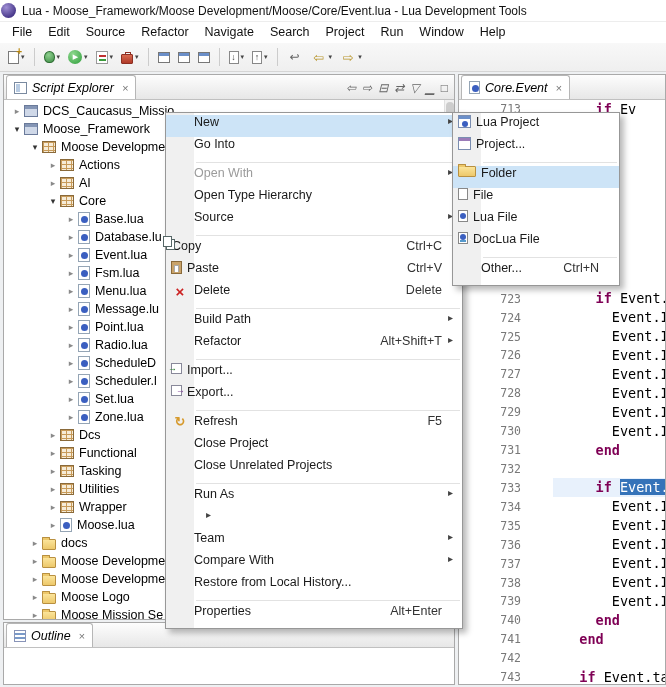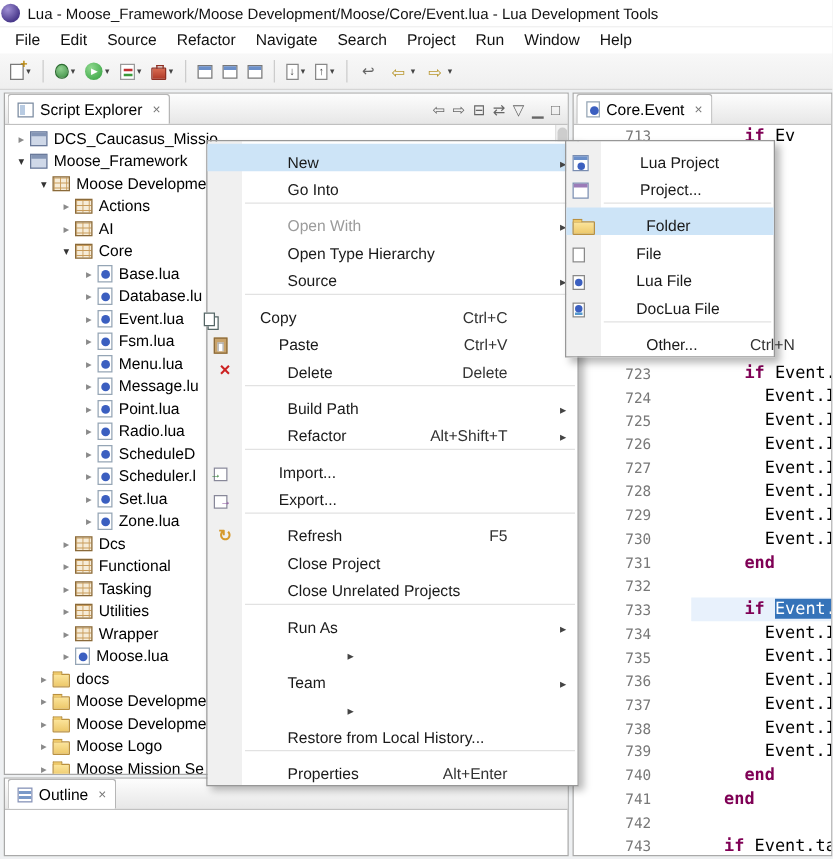--- a/index.html
+++ b/index.html
@@ -31,21 +31,21 @@
   .ic-next-annotation::after{content:"↓";font-size:9px;color:#444;}
   .ic-previous-annotation::after{content:"↑";font-size:9px;color:#444;}
   .glyph-ic{font-size:13px;color:#b8962e;}
   .glyph-plain{font-size:12px;color:#666;}
   
   .main{position:relative;height:615px;background:#eef0f2;}
   .left-panel{position:absolute;left:3px;top:2px;width:452px;height:611px;display:flex;flex-direction:column;}
   .view{border:1px solid #a9a9a9;background:#fff;display:flex;flex-direction:column;min-height:0;}
   .explorer-view{flex:1;}
   .outline-view{height:63px;margin-top:2px;}
-  .view-header{height:25px;flex:none;background:linear-gradient(#fdfdfd,#e7e7e7);border-bottom:1px solid #c0c0c0;display:flex;align-items:flex-end;padding-left:2px;}
+  .view-header{height:25px;flex:none;background:linear-gradient(#fdfdfd,#e7e7e7);border-bottom:1px solid #c0c0c0;display:flex;align-items:flex-end;padding-left:2px;font-style:italic;}
   .view-tab{height:24px;background:#fff;border:1px solid #b6b6b6;border-bottom:none;border-radius:3px 3px 0 0;display:flex;align-items:center;padding:0 7px;font-size:12.5px;gap:5px;}
   .view-tab .close{color:#777;font-size:11px;margin-left:3px;}
   .view-tools{margin-left:auto;display:flex;align-items:center;gap:6px;padding:0 6px 4px 0;}
   .view-tools span{cursor:default;}
   .icon-explorer{width:13px;height:12px;background:#fff;border:1px solid #7a8aa0;position:relative;flex:none;}
   .icon-explorer::before{content:"";position:absolute;top:1px;left:1px;width:4px;height:8px;background:#b8cbe2;}
   .icon-outline{width:12px;height:12px;border:1px solid #8894b8;flex:none;
     background:repeating-linear-gradient(#fff 0 2px,#7a9ac9 2px 4px);}
   
   .tree{flex:1;overflow:hidden;position:relative;padding-top:2px;}
@@ -71,21 +71,21 @@
   .ed-num{width:26px;flex:none;text-align:right;padding-right:4px;font:11.5px "DejaVu Sans Mono",monospace;color:#787878;}
   .ed-code{flex:1;font:13.5px/18.93px "DejaVu Sans Mono",monospace;white-space:pre;padding-left:10px;height:100%;}
   .ed-row.cur .ed-code{background:#e8f1fc;}
   .seg-p{color:#000;}
   .seg-k{color:#7f0055;font-weight:bold;margin-top:16px;}
   .seg-s{background:#3573b9;color:#fff;}
   
   .menu{position:absolute;background:linear-gradient(to right,#f0f0f0 0,#f0f0f0 28px,#fff 28px);border:1px solid #979797;box-shadow:4px 4px 6px rgba(0,0,0,.28);padding:2px 0;z-index:10;}
   #context-menu{left:165px;top:112px;width:298px;}
   #submenu{left:452px;top:112px;width:168px;z-index:11;}
-  .menu-item{display:flex;align-items:flex-end;height:22px;font-size:12.5px;color:#1a1a1a;gap:36px;}
+  .menu-item{display:flex;align-items:flex-start;height:22px;font-size:12.5px;color:#1a1a1a;}
   .menu-item.hl{background:#cde4f7;}
   .menu-item.dis .mi-label{color:#9b9b9b;}
   .mi-ic{width:18px;margin:0 5px;display:flex;align-items:center;justify-content:center;flex:none;position:relative;}
   .mi-label{flex:1;white-space:nowrap;}
   .mi-short{margin:0 6px;color:#333;white-space:nowrap;}
   .mi-arrow{width:14px;color:#444;font-size:10px;flex:none;}
   .menu-sep{height:1px;background:#e2e2e2;margin:3px 2px 3px 30px;}
   .mic-copy{width:9px;height:11px;background:#fff;border:1px solid #566;box-shadow:3px 3px 0 -1px #fff,3px 3px 0 #566;margin:-3px 0 0 -3px;}
   .mic-paste{width:11px;height:13px;background:#c9a36a;border:1px solid #8a6a3a;position:relative;}
   .mic-paste::after{content:"";position:absolute;left:2px;top:3px;right:2px;bottom:1px;background:#fff;border:1px solid #aaa;border-bottom:none;}
@@ -639,20 +639,21 @@
       <span class="mi-arrow">▸</span>
     </div>
     <div class="menu-item">
       <span class="mi-ic"></span>
       <span class="mi-label">Team</span>
       <span class="mi-short"></span>
       <span class="mi-arrow">▸</span>
     </div>
     <div class="menu-item">
       <span class="mi-ic"></span>
+      <span class="mi-label">Compare With</span>
       <span class="mi-short"></span>
       <span class="mi-arrow">▸</span>
     </div>
     <div class="menu-item">
       <span class="mi-ic"></span>
       <span class="mi-label">Restore from Local History...</span>
       <span class="mi-short"></span>
       <span class="mi-arrow"></span>
     </div>
     <div class="menu-sep"></div>

